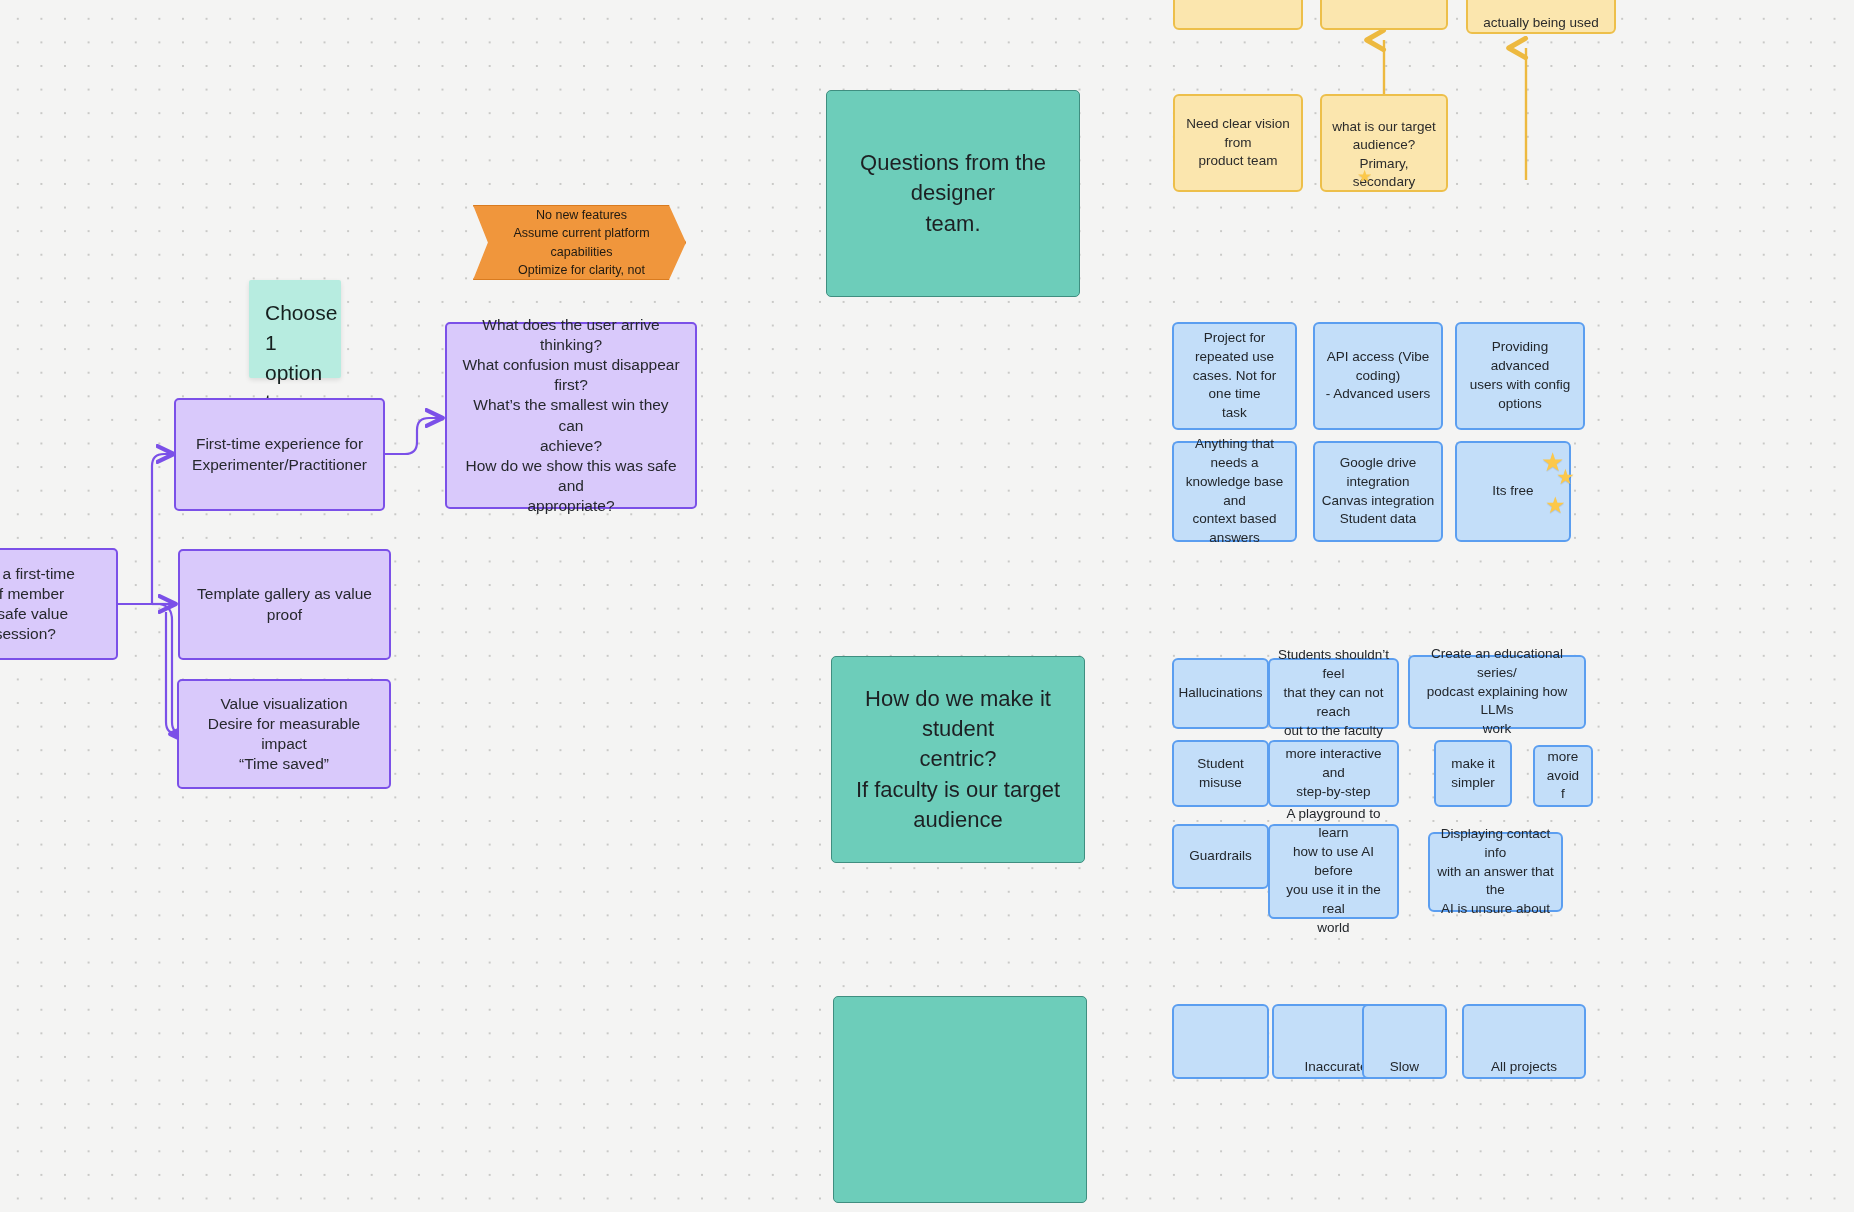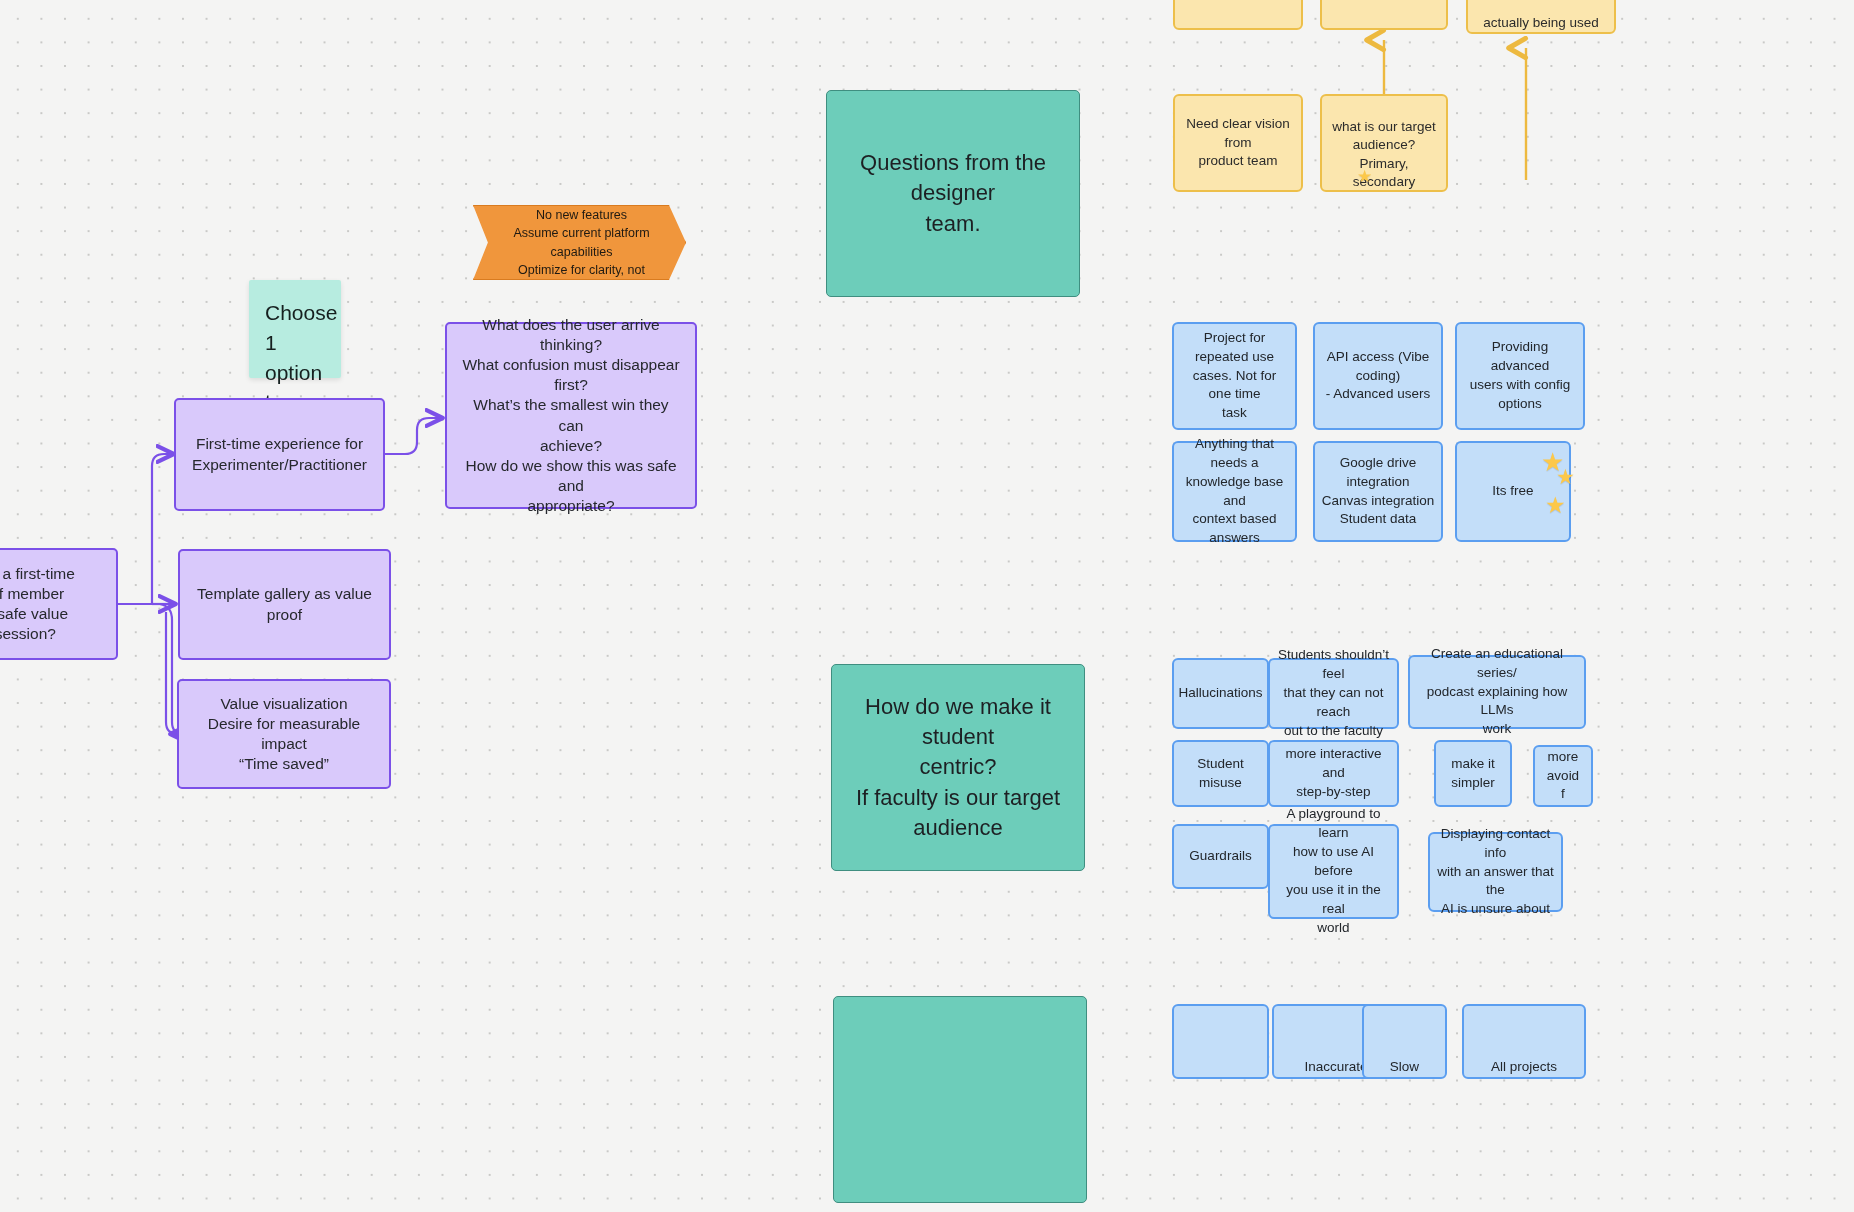--- a/index.html
+++ b/index.html
@@ -183,21 +183,21 @@
   <div class="card purple" style="left:178px; top:549px; width:213px; height:111px; padding:0 10px;">Template gallery as value proof</div>
 
   <div class="card purple" style="left:177px; top:679px; width:214px; height:110px; padding:0 12px;">Value visualization
 Desire for measurable impact
 “Time saved”</div>
 
   <div class="card teal" style="left:826px; top:90px; width:254px; height:207px; padding:0 14px;">Questions from the designer
 team.</div>
 
 
-  <div class="card teal" style="left:831px; top:656px; width:254px; height:207px; padding:0 12px;margin-top:8px;">How do we make it student
+  <div class="card teal" style="left:831px; top:656px; width:254px; height:207px; padding:0 12px;">How do we make it student
 centric?
 If faculty is our target
 audience</div>
 
   <div class="card teal" style="left:833px; top:996px; width:254px; height:207px; padding:0 12px;"></div>
 
   <div class="card yellow" style="left:1173px; top:-48px; width:130px; height:78px; padding:0 8px;"></div>
 
   <div class="card yellow" style="left:1320px; top:-48px; width:128px; height:78px; padding:0 8px;"></div>
 

